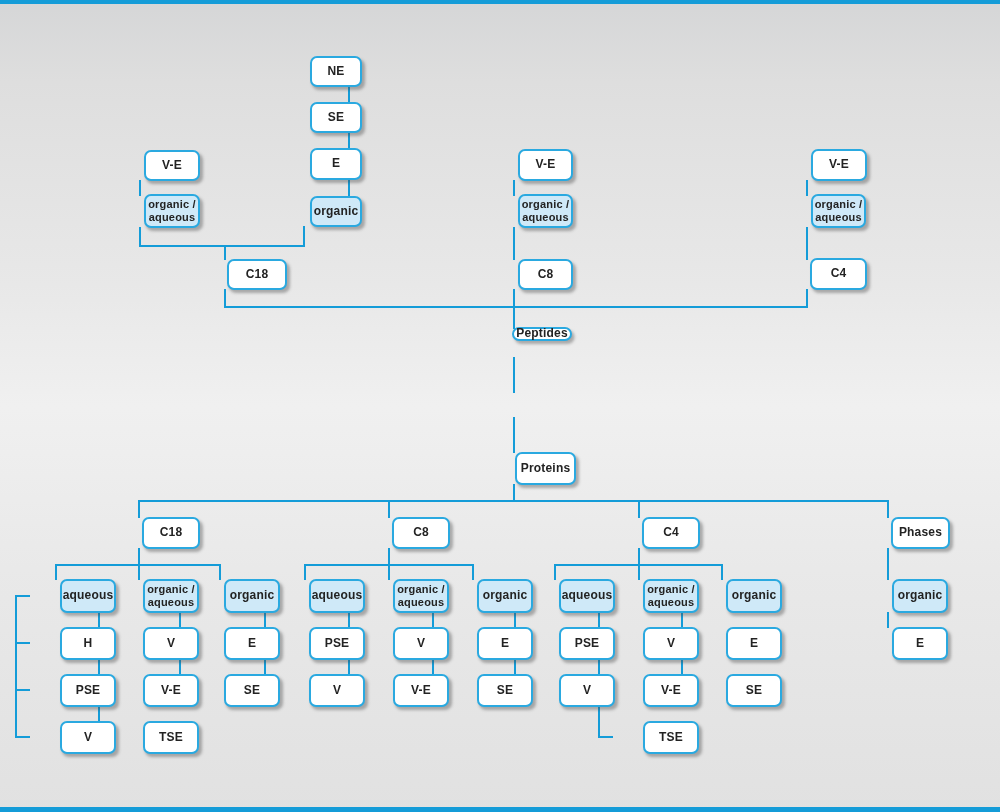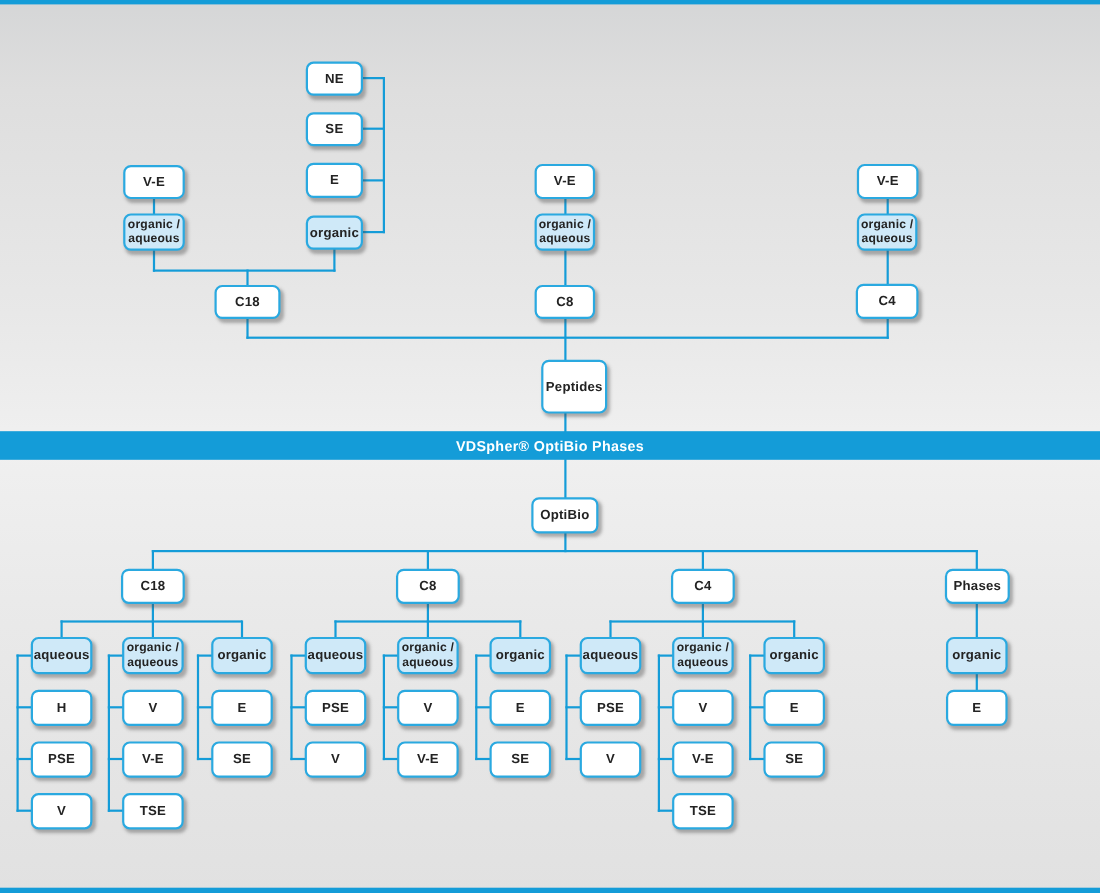--- a/index.html
+++ b/index.html
@@ -21,37 +21,34 @@
     position:absolute;left:0;top:392px;width:1000px;height:26px;background:var(--accent);
     display:flex;align-items:center;justify-content:center;z-index:5;
     color:#fff;font-weight:700;font-size:13px;letter-spacing:.3px;
   }
   .nd{
     position:absolute;box-sizing:border-box;z-index:2;
     background:#fff;border:2px solid var(--border);border-radius:7px;
     box-shadow:2.5px 3px 3px rgba(70,70,70,.4);
     display:flex;align-items:center;justify-content:center;text-align:center;
     font-weight:700;font-size:12px;line-height:1.15;color:var(--ink);
-    white-space:pre-line;letter-spacing:.2px;
+    white-space:pre-line;letter-spacing:.2px;margin-left:32px;
   }
   .sh{background:var(--shade);}
   .sm{font-size:11px;}
   .vl{position:absolute;width:2px;background:var(--accent);z-index:1;}
   .hl{position:absolute;height:2px;background:var(--accent);z-index:1;}
 </style>
 </head>
 <body>
 
 <div class="stage">
   <div class="strip top"></div>
   <div class="strip bottom"></div>
 
-  <div class="banner">
-    <span>VDSpher® OptiBio Phases</span>
-  </div>
 
   <div class="nd" style="left:278px;top:56px;width:52px;height:31px">NE</div>
   <div class="nd" style="left:278px;top:102px;width:52px;height:31px">SE</div>
   <div class="nd" style="left:278px;top:148px;width:52px;height:32px">E</div>
   <div class="nd sh" style="left:278px;top:196px;width:52px;height:31px">organic</div>
 
   <div class="nd" style="left:112px;top:150px;width:56px;height:31px">V-E</div>
   <div class="nd sh sm" style="left:112px;top:194px;width:56px;height:34px">organic /
 aqueous</div>
   <div class="nd" style="left:195px;top:259px;width:60px;height:31px">C18</div>
@@ -59,23 +56,23 @@
   <div class="nd" style="left:486px;top:149px;width:55px;height:32px">V-E</div>
   <div class="nd sh sm" style="left:486px;top:194px;width:55px;height:34px">organic /
 aqueous</div>
   <div class="nd" style="left:486px;top:259px;width:55px;height:31px">C8</div>
 
   <div class="nd" style="left:779px;top:149px;width:56px;height:32px">V-E</div>
   <div class="nd sh sm" style="left:779px;top:194px;width:55px;height:34px">organic /
 aqueous</div>
   <div class="nd" style="left:778px;top:258px;width:57px;height:32px">C4</div>
 
-  <div class="nd" style="left:492px;top:327px;width:60px;height:49px">Peptides</div>
+  <div class="nd" style="left:480px;top:327px;width:60px;height:14px">Peptides</div>
 
-  <div class="nd" style="left:483px;top:452px;width:61px;height:33px">OptiBio</div>
+  <div class="nd" style="left:483px;top:452px;width:61px;height:33px">Proteins</div>
 
   <div class="nd" style="left:110px;top:517px;width:58px;height:32px">C18</div>
   <div class="nd" style="left:360px;top:517px;width:58px;height:32px">C8</div>
   <div class="nd" style="left:610px;top:517px;width:58px;height:32px">C4</div>
   <div class="nd" style="left:859px;top:517px;width:59px;height:32px">Phases</div>
 
   <div class="nd sh" style="left:28px;top:579px;width:56px;height:34px">aqueous</div>
   <div class="nd sh sm" style="left:111px;top:579px;width:56px;height:34px">organic /
 aqueous</div>
   <div class="nd sh" style="left:192px;top:579px;width:56px;height:34px">organic</div>

